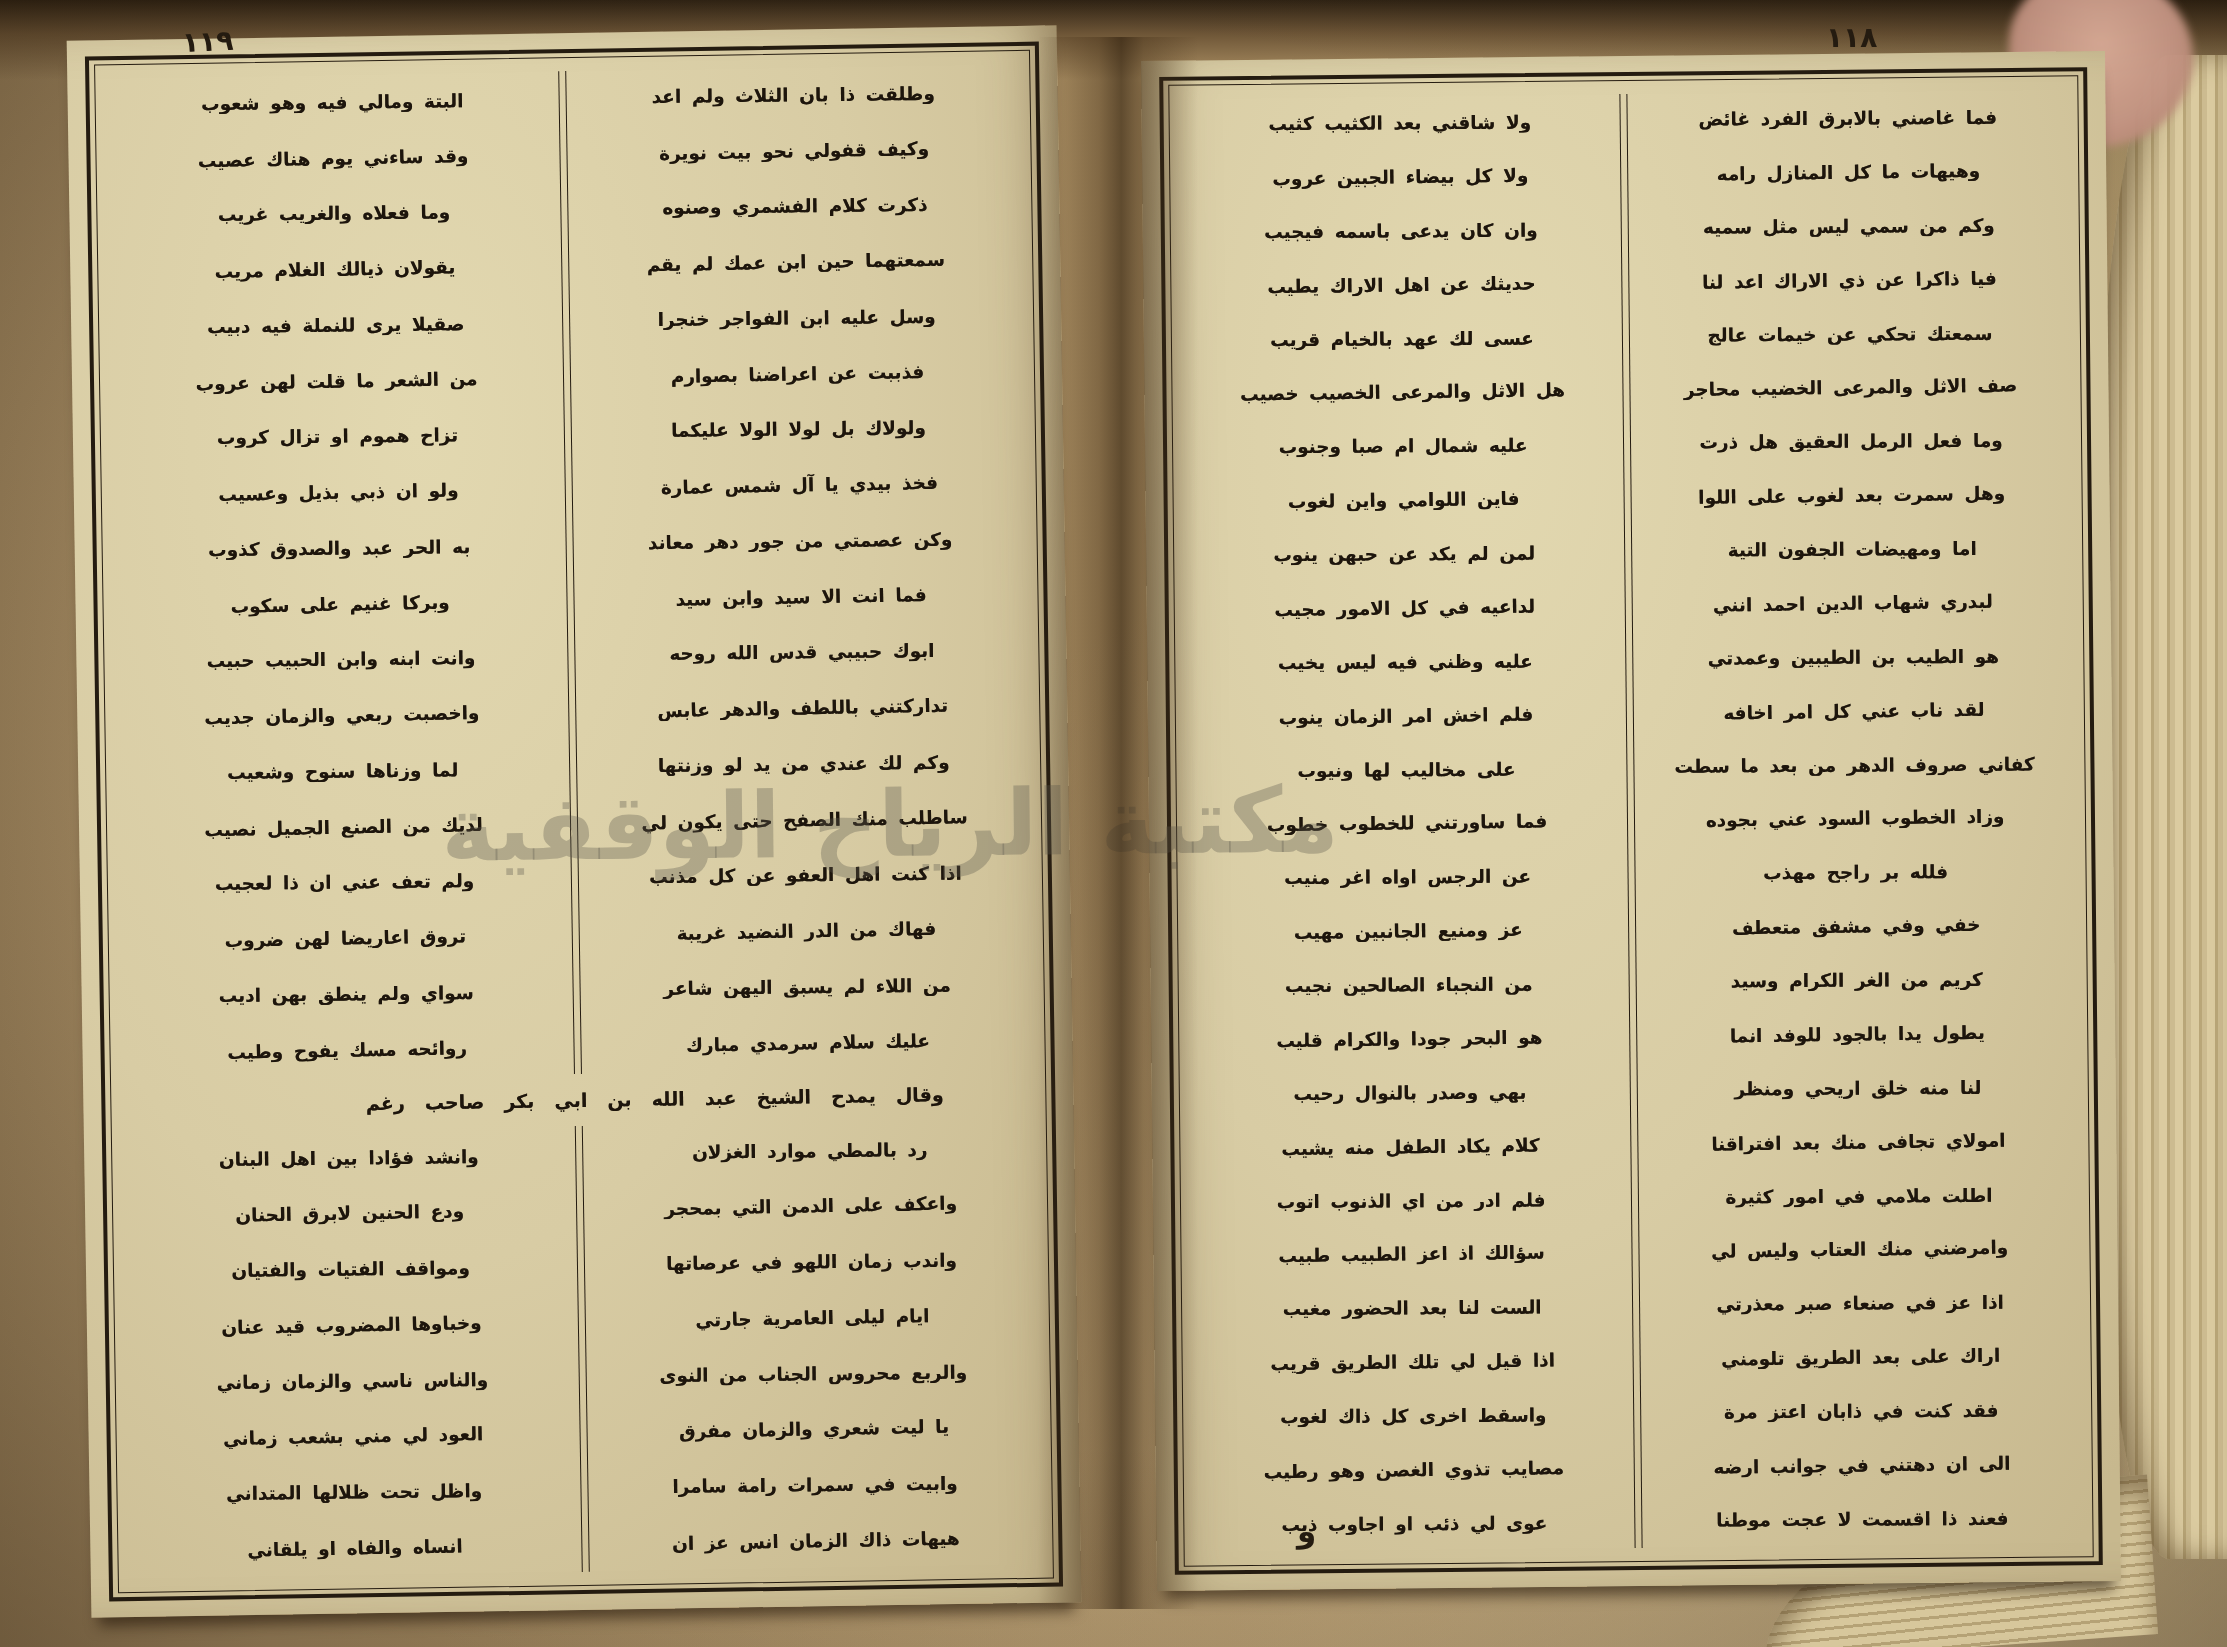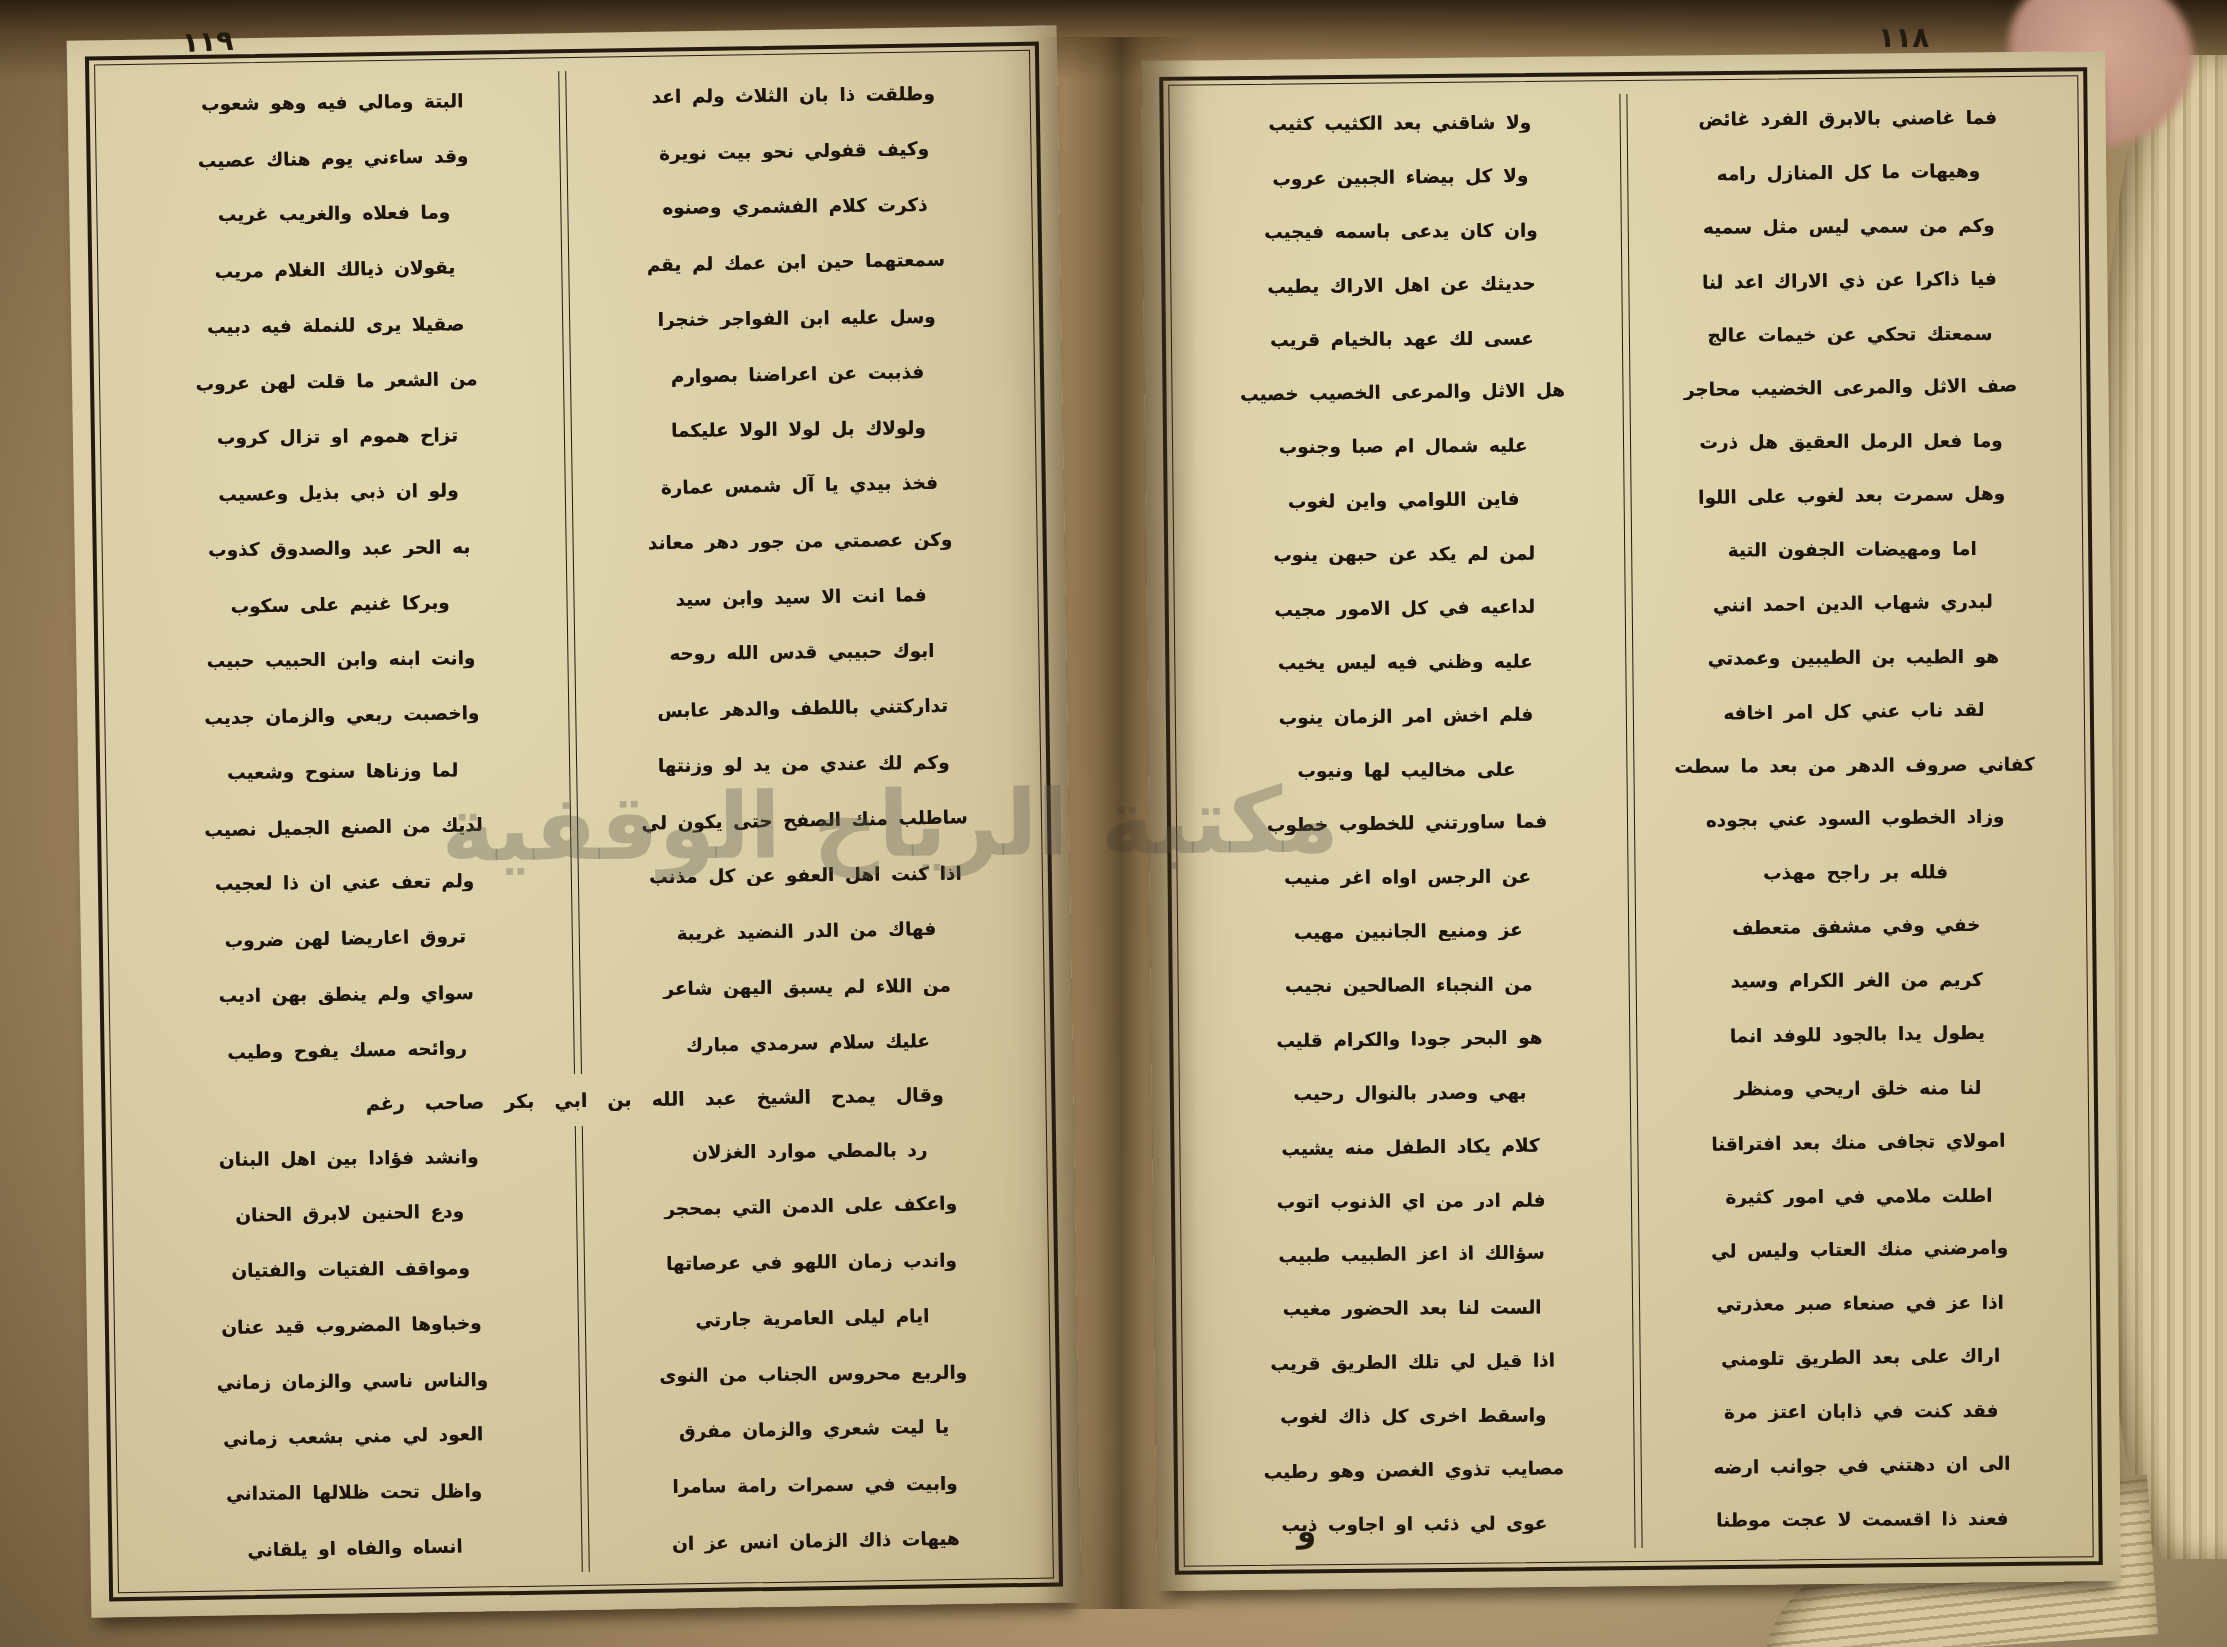--- a/index.html
+++ b/index.html
@@ -50,21 +50,21 @@
     font-size:18.4px;font-weight:700;color:#1d150c;letter-spacing:0.3px;word-spacing:4.3px;
     text-shadow:0 0 0.6px rgba(29,21,12,.65);}
   .col .line:nth-child(odd){transform:rotate(.25deg);}
   .col .line:nth-child(even){transform:rotate(-.2deg);}
   .rubric{flex:0 0 52px;display:flex;align-items:center;
     font-size:19px;font-weight:700;color:#1d150c;
     padding:0 86px 0 12.3px;white-space:nowrap;overflow:hidden;
     text-shadow:0 0 0.6px rgba(29,21,12,.65);letter-spacing:0.3px;word-spacing:13.5px;}
   .page-number{position:absolute;z-index:6;font-size:28px;font-weight:700;color:#241b10;}
   .page-number.n119{left:182px;top:24.6px;transform:rotate(-3deg);}
-  .page-number.n118{left:1878px;top:21px;}
+  .page-number.n118{left:1826px;top:21px;}
   .catchword{position:absolute;z-index:6;left:1297px;top:1513px;font-size:31px;font-weight:700;color:#241b10;}
   .watermark{position:absolute;z-index:4;left:368px;top:772px;width:1044px;
     font-size:91px;font-weight:700;color:rgba(95,90,78,.34);
     white-space:nowrap;letter-spacing:6.1px;transform:rotate(-.6deg);
     pointer-events:none;text-align:center;}
 </style>
 </head>
 <body>
 
 <div class="vignette"></div>

